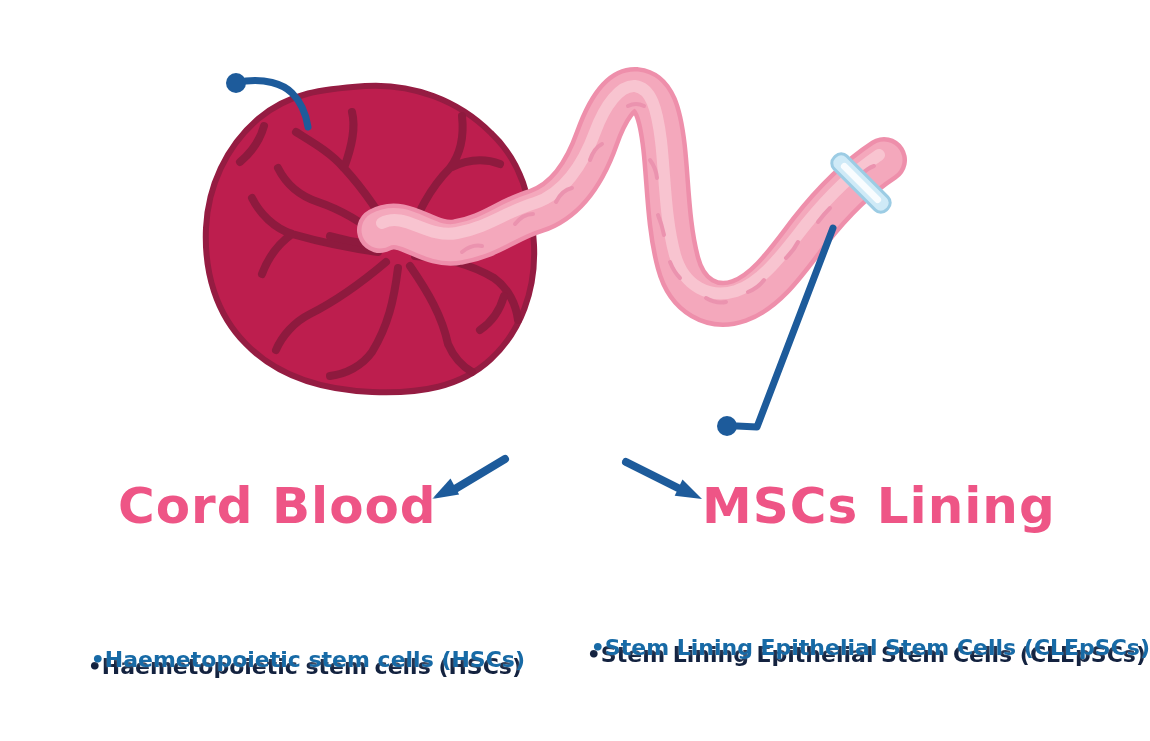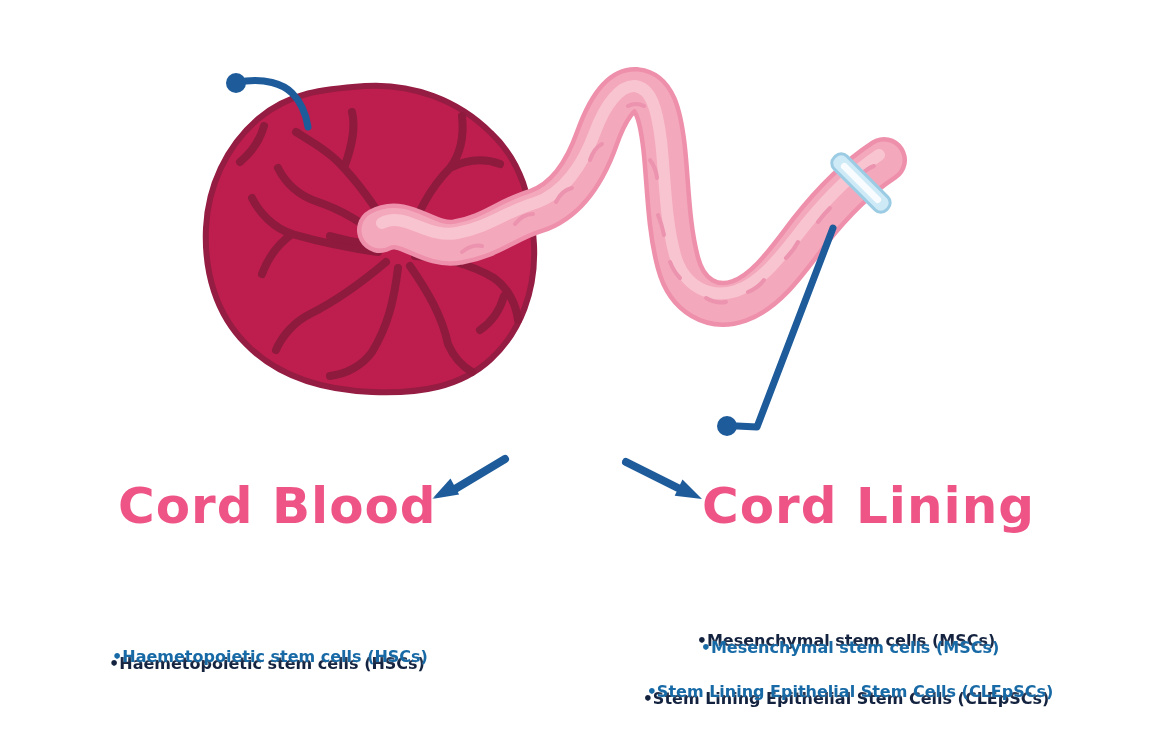--- a/index.html
+++ b/index.html
@@ -10,22 +10,22 @@
   }
   #art{position:absolute;left:0;top:0;width:1150px;height:741px;}
   .big-label{
     position:absolute;font-size:50px;font-weight:700;letter-spacing:1px;
     color:#ee5586;text-align:center;white-space:nowrap;line-height:56px;
     text-shadow:2px 2px 2px rgba(255,255,255,.45),-2px -2px 2px rgba(255,255,255,.45),
                 2px -2px 2px rgba(255,255,255,.45),-2px 2px 2px rgba(255,255,255,.45),
                 0 0 6px rgba(255,255,255,.30);
   }
   .bullet-text{
-    position:absolute;font-size:16px;font-weight:700;color:#176aa6;
-    text-align:center;white-space:nowrap;
+    position:absolute;font-size:22px;font-weight:700;color:#176aa6;
+    text-align:right;white-space:nowrap;
     text-shadow:0 0 3px rgba(255,255,255,.40),1px 1px 2px rgba(255,255,255,.35);
   }
   .bullet-text .line{display:block;}
   #bullets-left{left:15px;top:647px;width:510px;
     text-shadow:0 0 3px rgba(255,255,255,.40),-3px 7px 0 #13223f;}
   #bullets-right{left:550px;top:626px;width:600px;line-height:44px;}
   #bullets-right .line1{text-shadow:0 0 3px rgba(255,255,255,.40),-4px -7px 0 #13223f;}
   #bullets-right .line2{text-shadow:0 0 3px rgba(255,255,255,.40),-4px 7px 0 #13223f;}
   #label-cord-blood{left:118px;top:478px;width:312px;}
   #label-cord-lining{left:702px;top:478px;width:330px;}
@@ -112,24 +112,23 @@
       </g>
       <g>
         <path d="M 626,462 L 678,488" fill="none"></path>
         <polygon points="702,499 674.7,495.7 682.5,479.5" stroke="none"></polygon>
       </g>
     </g>
   </svg>
 
   <div id="label-cord-blood" class="big-label">Cord Blood</div>
 
-  <div id="label-cord-lining" class="big-label">Cord Lining</div>
+  <div id="label-cord-lining" class="big-label">MSCs Lining</div>
 
   <div id="bullets-left" class="bullet-text">
     <span class="line line1">•Haemetopoietic stem cells (HSCs)</span>
   </div>
 
   <div id="bullets-right" class="bullet-text">
-    <span class="line line1">•Mesenchymal stem cells (MSCs)</span>
     <span class="line line2">•Stem Lining Epithelial Stem Cells (CLEpSCs)</span>
   </div>
 
 </div>
 
 </body></html>

